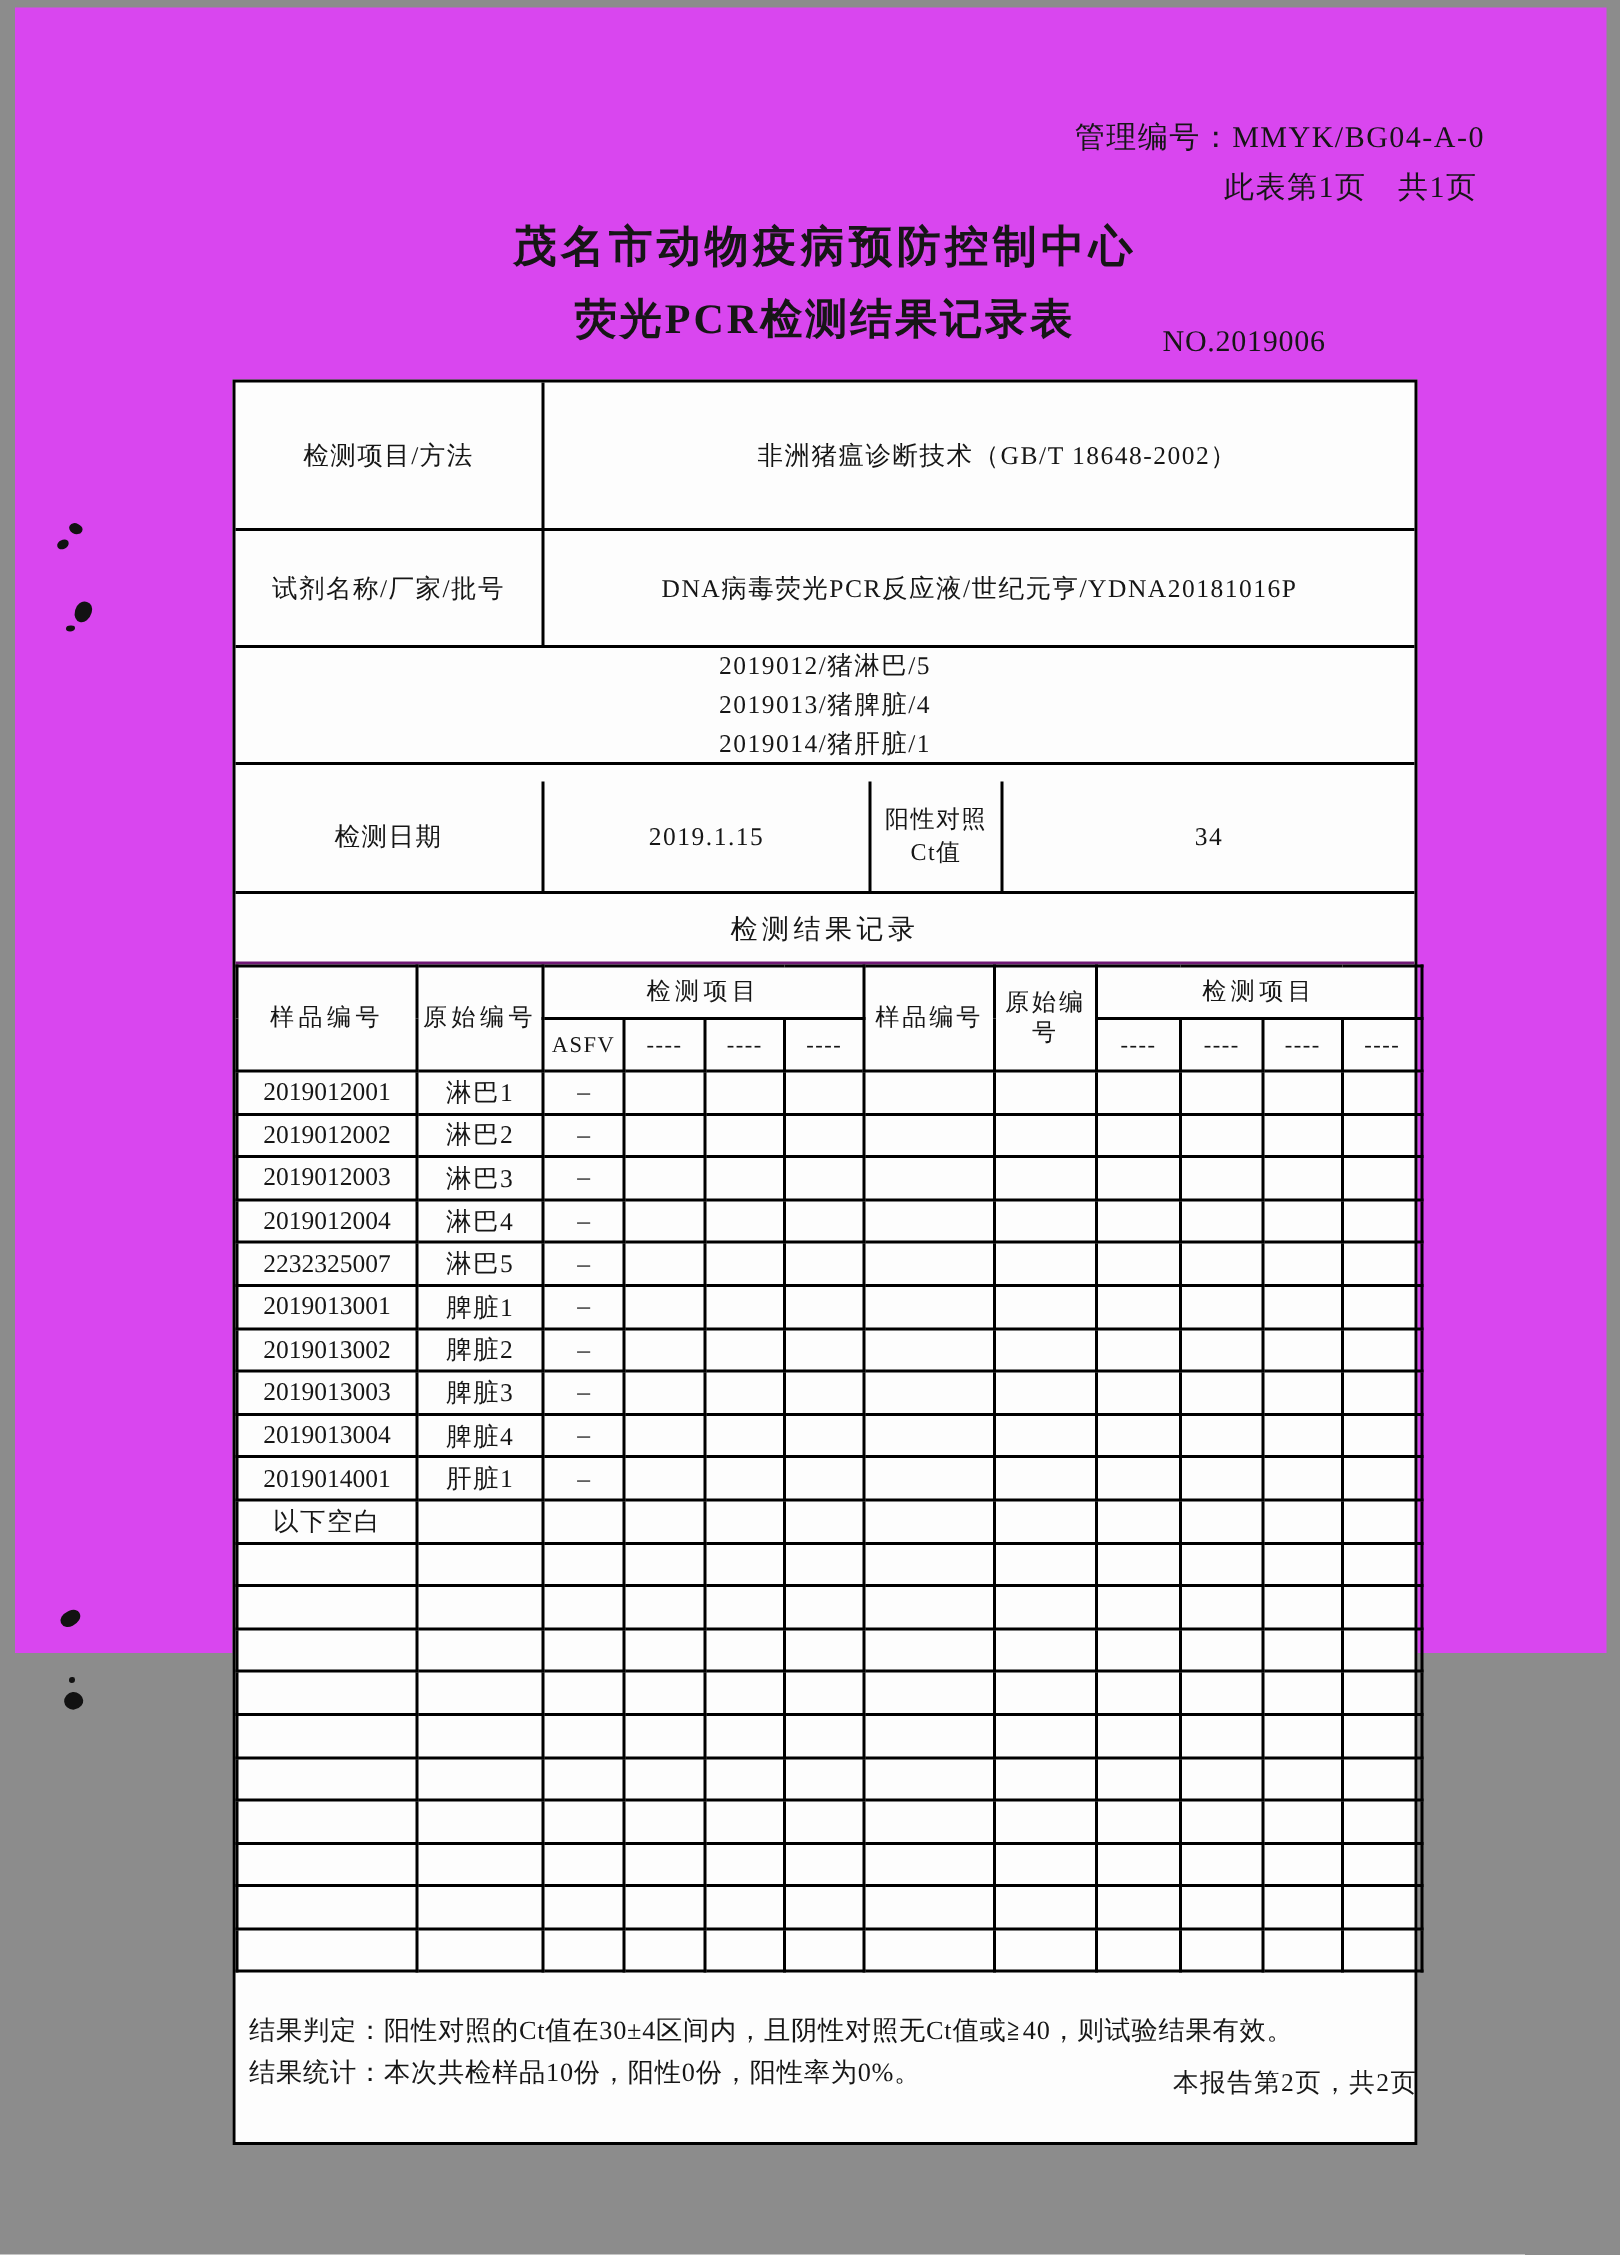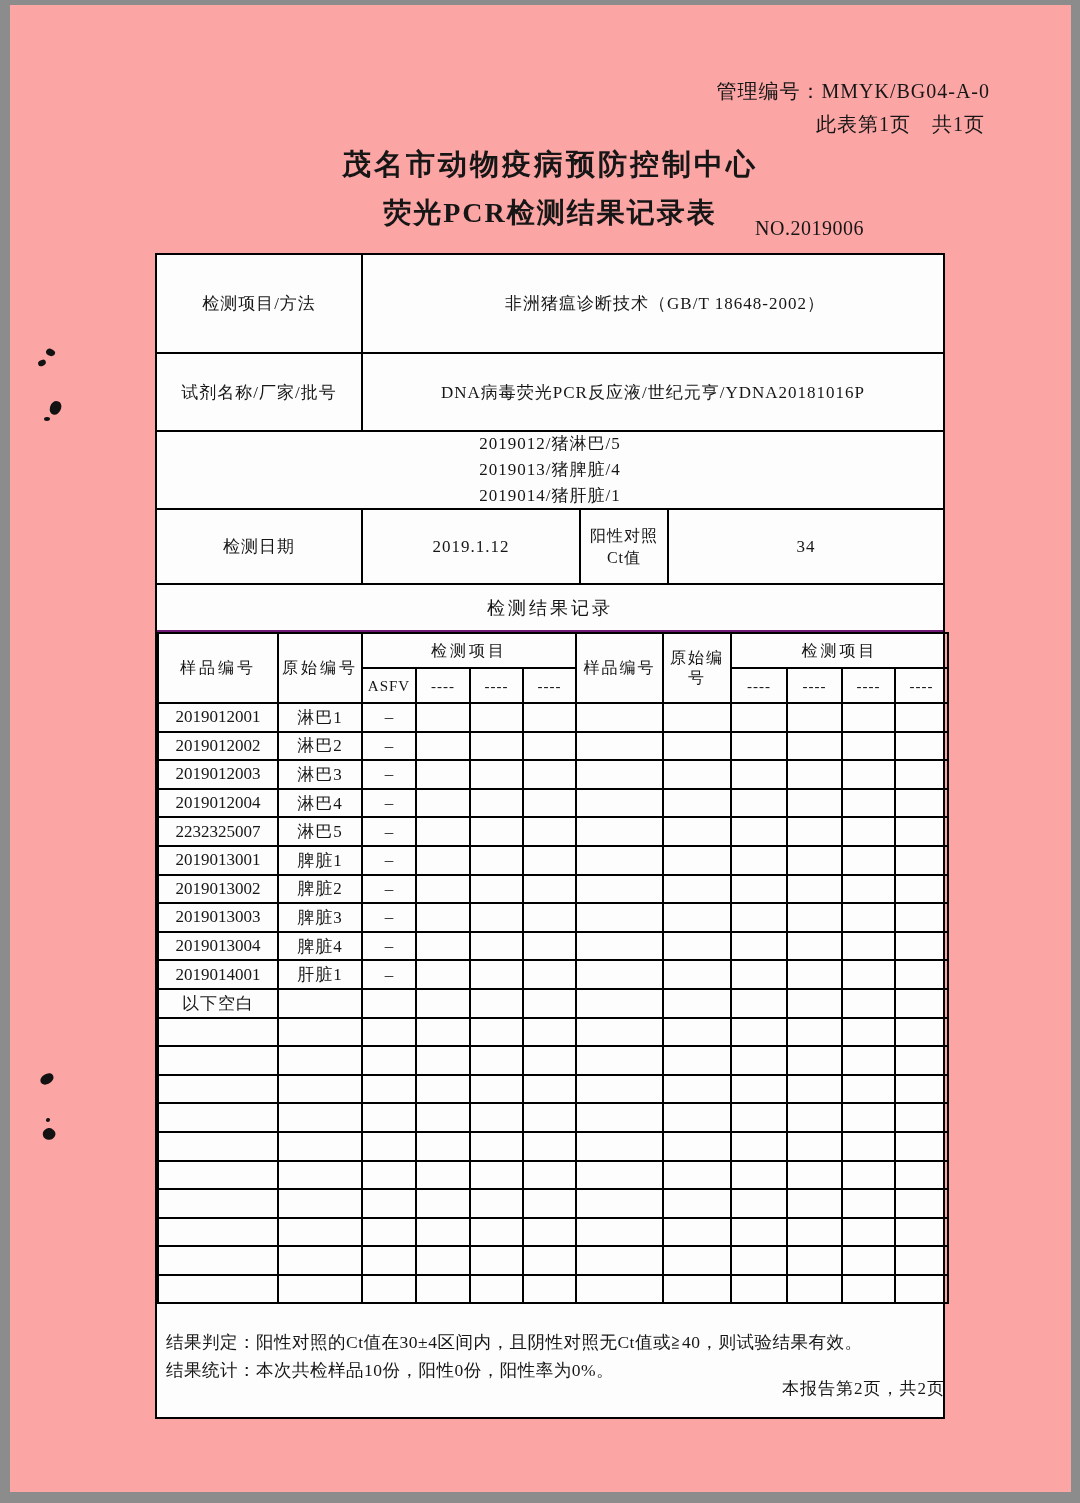--- a/index.html
+++ b/index.html
@@ -1,39 +1,39 @@
 <!DOCTYPE html>
 <html><head>
 <meta charset="utf-8">
 <style>
   html,body{margin:0;padding:0;}
   body{font-family:"Liberation Serif","DejaVu Serif",serif;color:#161616;}
   .viewport{position:relative;width:1080px;height:1503px;background:#8c8c8c;overflow:hidden;}
-  .page{position:absolute;left:10px;top:5px;width:1061px;height:1487px;background:#fca5a5;}
+  .page{position:absolute;left:10px;top:5px;width:1061px;height:1097px;background:#d946ef;}
 
   
   .speck{position:absolute;background:#121212;border-radius:50% 40% 55% 45%;}
 
   
   .admin-line{position:absolute;top:73px;right:81px;font-size:20px;letter-spacing:1px;white-space:pre;}
   .sheet-note{position:absolute;top:106px;right:86px;font-size:20px;letter-spacing:1px;white-space:pre;}
   .title1{position:absolute;top:140px;left:145px;width:790px;text-align:center;font-size:29px;font-weight:bold;letter-spacing:3px;}
   .title2{position:absolute;top:178px;left:145px;width:790px;text-align:center;font-size:28px;font-weight:bold;letter-spacing:2px;margin-top:11px;}
-  .record-no{position:absolute;top:212px;left:745px;font-size:20px;letter-spacing:0.5px;}
+  .record-no{position:absolute;top:212px;left:765px;font-size:20px;letter-spacing:0.5px;}
 
   
   .doc-table{position:absolute;left:145px;top:248px;width:790px;border:2px solid #000;box-sizing:border-box;background:#fdfdfd;}
   .info-row{display:flex;border-bottom:2px solid #000;box-sizing:border-box;}
   .info-label{width:206px;flex:0 0 206px;border-right:2px solid #000;box-sizing:border-box;
     display:flex;align-items:center;justify-content:center;text-align:center;
     font-size:17px;letter-spacing:1px;padding:0 12px;}
   .info-value{flex:1;display:flex;align-items:center;justify-content:center;text-align:center;
     font-size:17px;letter-spacing:1px;box-sizing:border-box;}
   .info-value .multiline{display:inline-block;text-align:left;line-height:26px;letter-spacing:1px;}
-  .h-r1{height:99px;gap:24px;} .h-r2{height:78px;} .h-r3{height:78px;} .h-r4{height:75px;}
+  .h-r1{height:99px;gap:24px;} .h-r2{height:78px;} .h-r3{height:78px;} .h-r4{height:75px;margin-top:11px;}
   .cell{box-sizing:border-box;display:flex;align-items:center;justify-content:center;text-align:center;font-size:17px;letter-spacing:1px;}
   .b-right{border-right:2px solid #000;}
   .w-date{width:218px;flex:0 0 218px;}
   .w-ctl{width:88px;flex:0 0 88px;flex-direction:column;line-height:22px;font-size:16px;}
   .w-ctval{flex:1;}
   .section-row{height:47px;border-bottom:2px solid #701a75;box-sizing:border-box;
     display:flex;align-items:center;justify-content:center;font-size:18px;letter-spacing:3px;}
 
   
   table.results{border-collapse:collapse;table-layout:fixed;width:790px;}
@@ -87,21 +87,21 @@
           <span class="multiline">
             <span>2019012/猪淋巴/5</span><br>
             <span>2019013/猪脾脏/4</span><br>
             <span>2019014/猪肝脏/1</span>
           </span>
         </div>
       </div>
 
       <div class="info-row h-r4">
         <div class="info-label">检测日期</div>
-        <div class="cell w-date b-right">2019.1.12</div>
+        <div class="cell w-date b-right">2019.1.15</div>
         <div class="cell w-ctl b-right">
           <span>阳性对照</span>
           <span>Ct值</span>
         </div>
         <div class="cell w-ctval">34</div>
       </div>
 
       <div class="section-row">检测结果记录</div>
 
       <table class="results">

